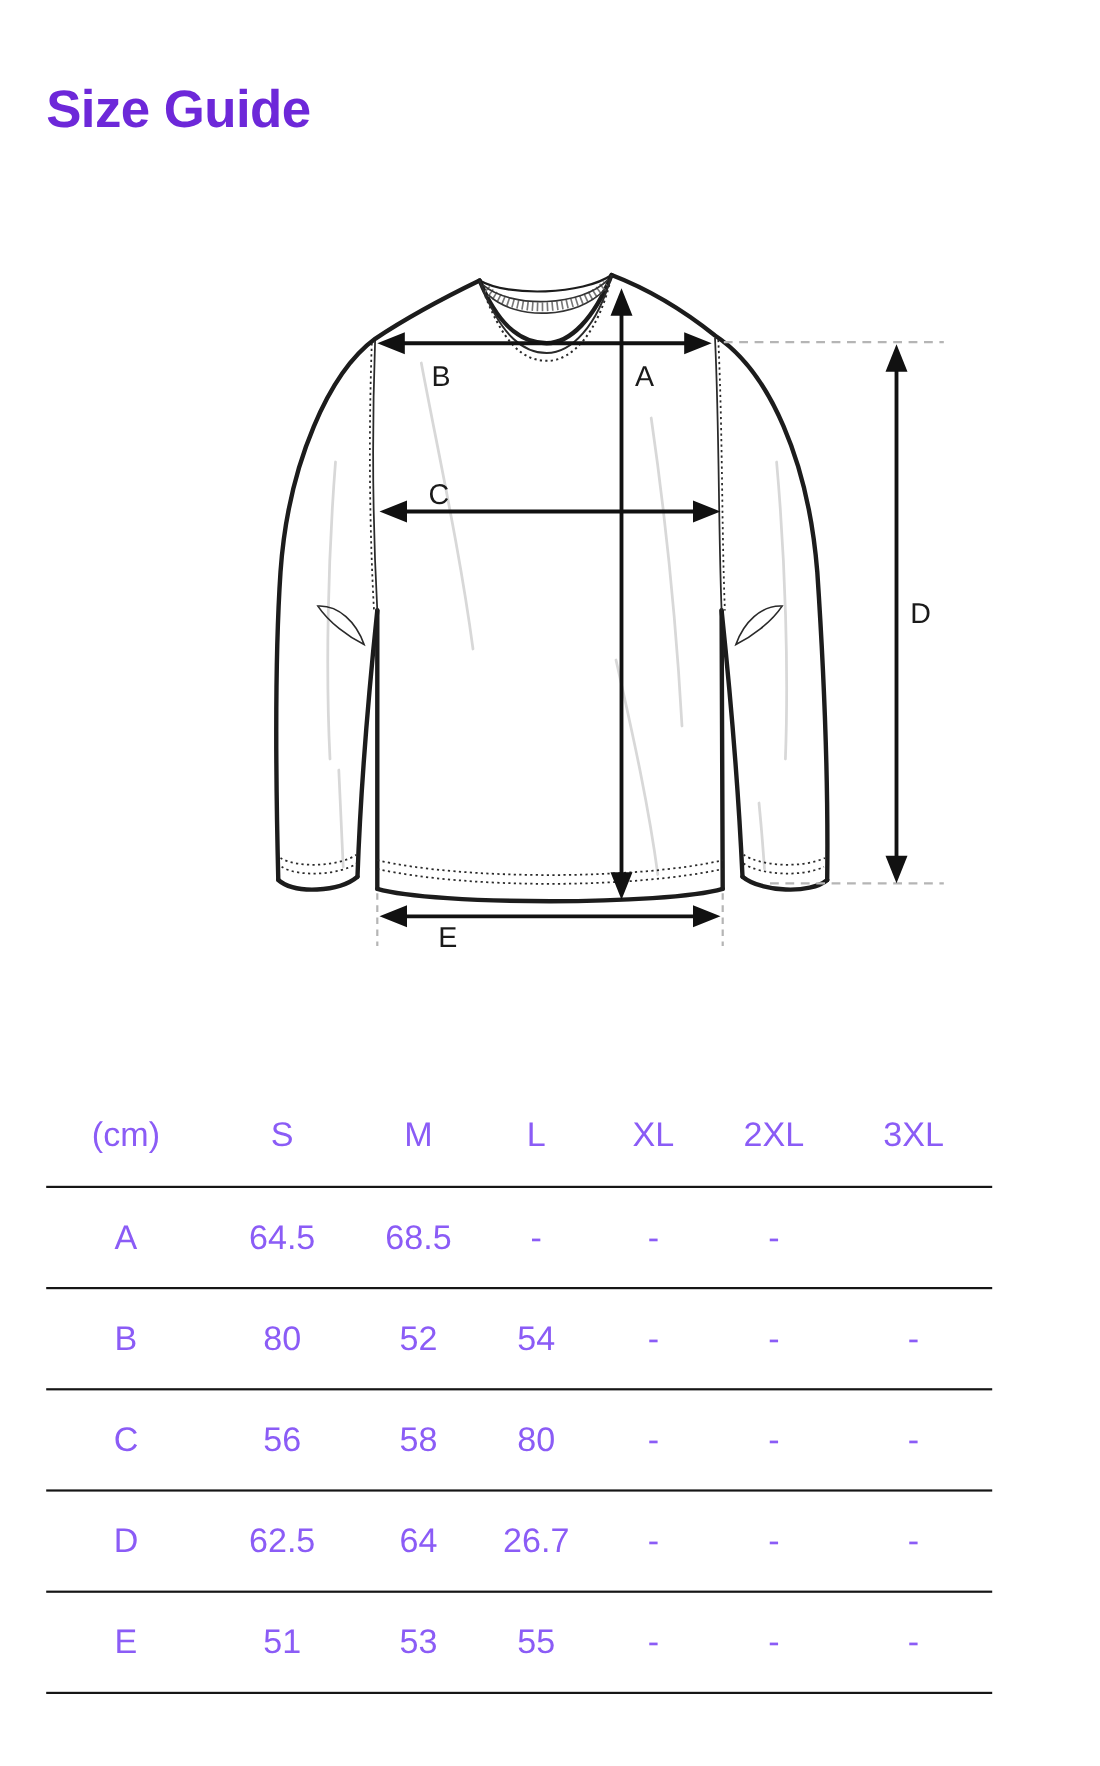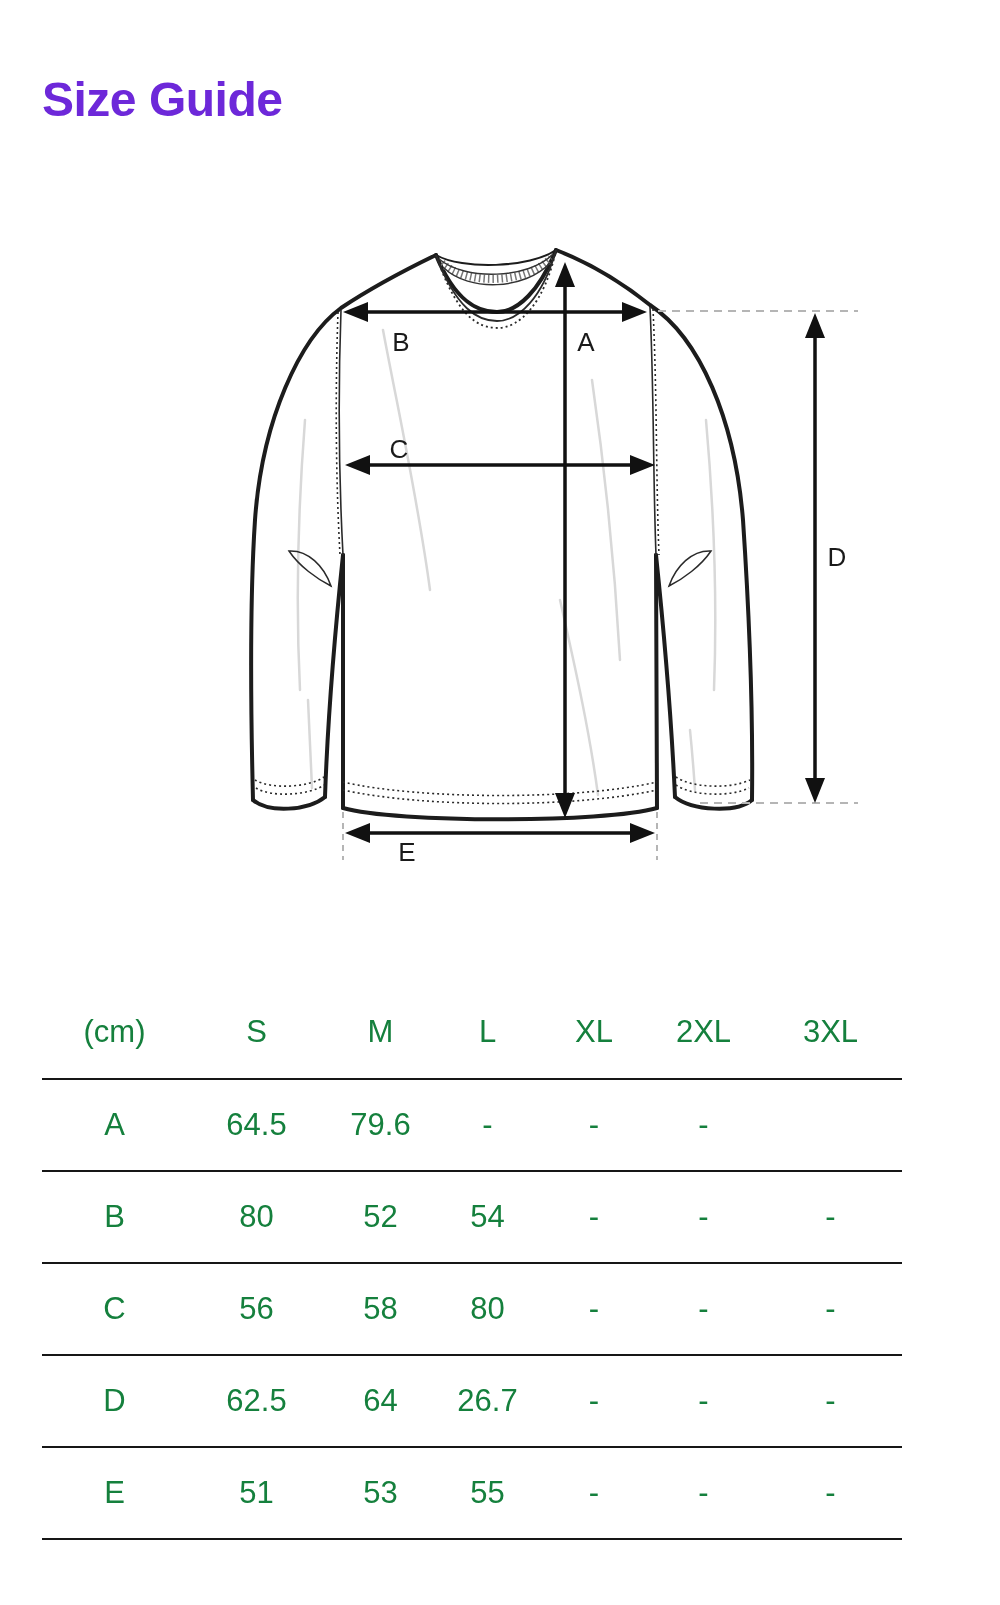--- a/index.html
+++ b/index.html
@@ -44,21 +44,21 @@
     height: 90px;
   }
   .size-table .tr.header {
     height: 93px;
   }
   .size-table .tr > div {
     display: flex;
     align-items: center;
     justify-content: center;
     font-size: 31px;
-    color: #15803d;
+    color: #8b5cf6;
   }
 </style>
 </head>
 <body>
 
 <h1 class="page-title">Size Guide</h1>
 
 <svg class="shirt-diagram" viewBox="0 0 1000 700" xmlns="http://www.w3.org/2000/svg">
 
   <g stroke="#d8d8d8" stroke-width="2.5" fill="none" stroke-linecap="round">
@@ -162,21 +162,21 @@
     <div>M</div>
     <div>L</div>
     <div>XL</div>
     <div>2XL</div>
     <div>3XL</div>
   </div>
 
   <div class="tr">
     <div>A</div>
     <div>64.5</div>
-    <div>79.6</div>
+    <div>68.5</div>
     <div>-</div>
     <div>-</div>
     <div>-</div>
   </div>
 
   <div class="tr">
     <div>B</div>
     <div>80</div>
     <div>52</div>
     <div>54</div>

